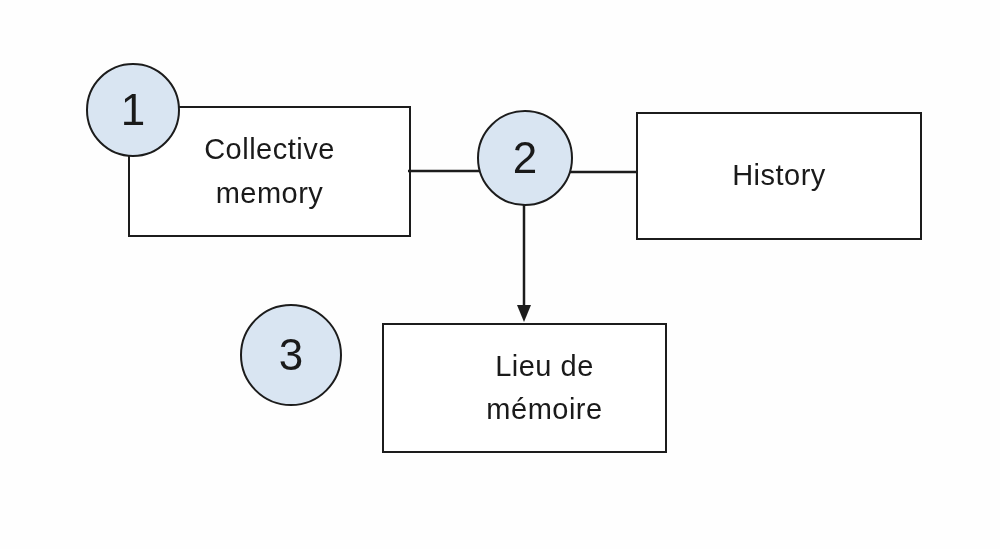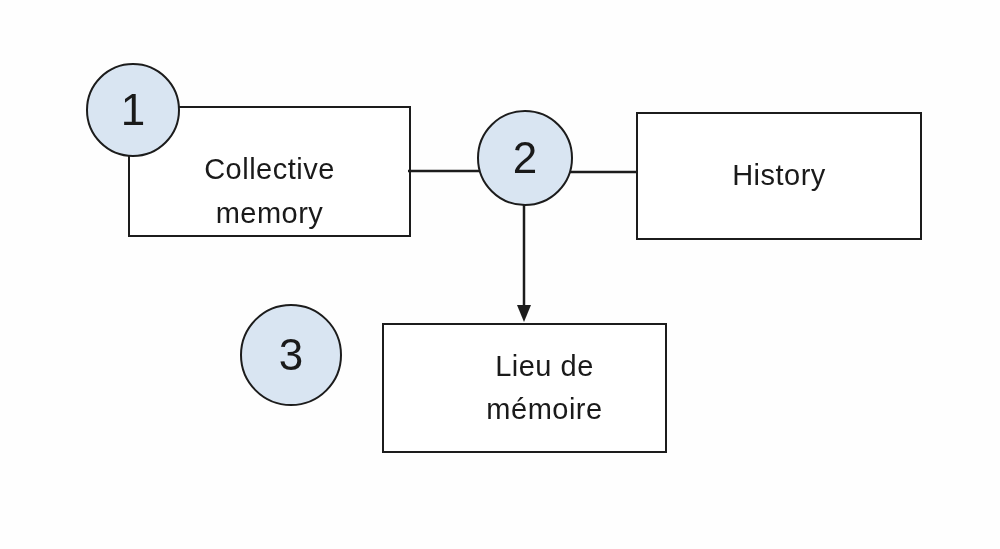--- a/index.html
+++ b/index.html
@@ -24,21 +24,21 @@
     display: flex;
     align-items: center;
     justify-content: center;
     text-align: center;
     font-size: 29px;
     line-height: 1.5;
     white-space: pre-line;
     z-index: 1;
     letter-spacing: 0.5px;
   }
-  .box-collective { left: 128px; top: 106px; width: 283px; height: 131px; align-items: flex-end; }
+  .box-collective { left: 128px; top: 106px; width: 283px; height: 131px; }
   .box-history    { left: 636px; top: 112px; width: 286px; height: 128px; }
   .box-lieu       { left: 382px; top: 323px; width: 285px; height: 130px; padding-left: 40px; }
 
   .connectors {
     position: absolute;
     left: 0; top: 0;
     width: 1000px;
     height: 549px;
     z-index: 2;
     pointer-events: none;

